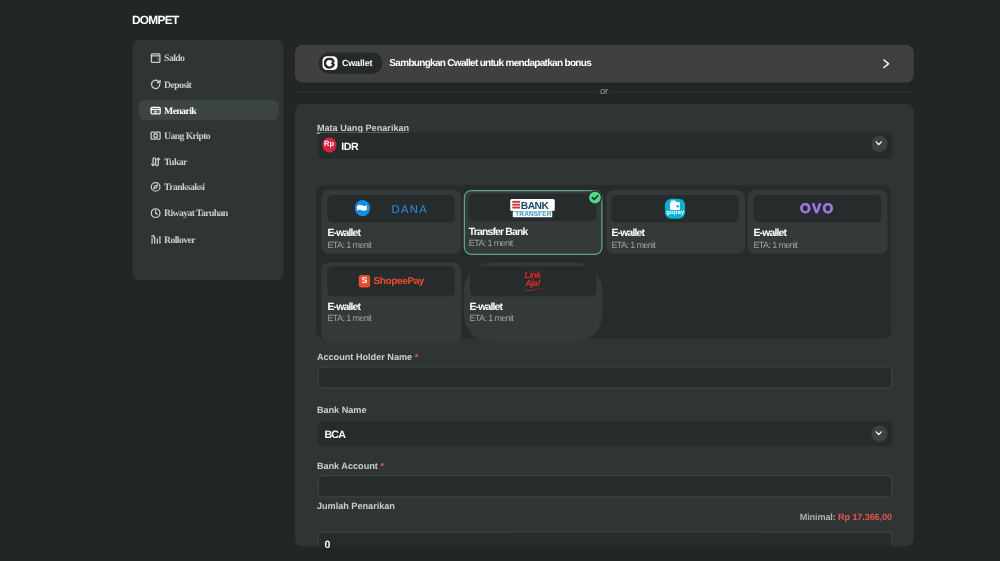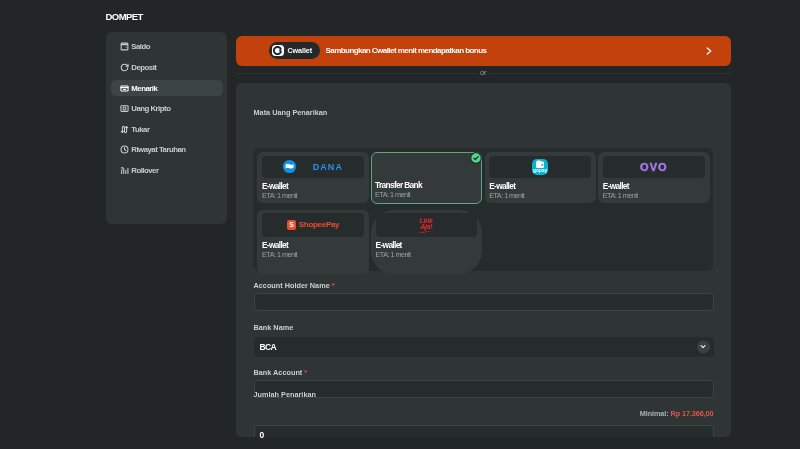--- a/index.html
+++ b/index.html
@@ -30,21 +30,21 @@
   .msel .meta { left:3.2px; top:38.2px; }
   .row2 { height:64px;text-align:right; } .row2 .mbox { height:24.1px; top:3px; } .row2 .mtitle { top:31.1px; } .row2 .meta { top:41.2px; }
   .mcheck { position:absolute; top:-1.5px; right:-0.2px; } .mcheck svg { display:block; }
 </style>
 </head>
 <body>
 <div id="stage">
 
   <div class="abs" style="left:105.5px; top:12.1px; font-size:9.5px; font-weight:700; color:#fff; letter-spacing:-0.55px; line-height:1;">DOMPET</div>
 
-  <div class="abs" id="sidebar" style="left:106.3px; top:32.3px; width:120.5px; height:191.7px; background:#2f3535; border-radius:6px; padding-top:4.3px;">
+  <div class="abs" id="sidebar" style="left:106.3px; top:32.3px; width:120.5px; height:191.7px; background:#2f3535; border-radius:6px; padding-top:4.3px;font-family:Liberation Serif, serif;">
     <div class="sitem">
         <span class="sicon">
           <svg width="9" height="9" viewBox="0 0 12 12" fill="none" stroke="#c6cdcd" stroke-width="1.4" stroke-linecap="round" stroke-linejoin="round">
             <path d="M10.5 3.5 V2.5 a1 1 0 0 0 -1 -1 H2.5 a1 1 0 0 0 -1 1 V9.5 a1 1 0 0 0 1 1 H9.5 a1 1 0 0 0 1 -1 V3.5 H2"></path>
             <circle cx="8.3" cy="7" r="0.7" fill="#c6cdcd" stroke="none"></circle>
           </svg>
         </span>
         <span>Saldo</span>
       </div>
     <div class="sitem">
@@ -80,78 +80,109 @@
           <svg width="9" height="9" viewBox="0 0 12 12" fill="none" stroke="#c6cdcd" stroke-width="1.4" stroke-linecap="round" stroke-linejoin="round">
             <path d="M3.2 10 V3.2 a1.4 1.4 0 0 1 2.8 0 V8.8 a1.4 1.4 0 0 0 2.8 0 V2"></path>
             <path d="M1.6 8.4 L3.2 10 L4.8 8.4"></path>
             <path d="M7.2 3.6 L8.8 2 L10.4 3.6"></path>
           </svg>
         </span>
         <span>Tukar</span>
       </div>
     <div class="sitem">
         <span class="sicon">
+          <svg width="9" height="9" viewBox="0 0 12 12" fill="none" stroke="#c6cdcd" stroke-width="1.3" stroke-linecap="round" stroke-linejoin="round">
+            <circle cx="6" cy="6" r="4.6"></circle>
+            <path d="M8 4 L6.9 6.9 L4 8 L5.1 5.1 Z"></path>
+          </svg>
+        </span>
+        <span>Tranksaksi</span>
+      </div>
+    <div class="sitem">
+        <span class="sicon">
           <svg width="9" height="9" viewBox="0 0 12 12" fill="none" stroke="#c6cdcd" stroke-width="1.4" stroke-linecap="round" stroke-linejoin="round">
             <circle cx="6" cy="6" r="4.6"></circle>
             <path d="M6 3.4 V6 L7.8 7.2"></path>
           </svg>
         </span>
         <span>Riwayat Taruhan</span>
       </div>
     <div class="sitem">
         <span class="sicon">
           <svg width="9" height="9" viewBox="0 0 12 12" fill="none" stroke="#c6cdcd" stroke-width="1.4" stroke-linecap="round" stroke-linejoin="round">
             <path d="M2.2 5.2 V10 M5 3.4 V10 M7.8 5.6 V10 M10.6 3 V10"></path>
             <path d="M1.4 2.6 L4 1.6 L3.4 4.2" stroke-width="1.1"></path>
           </svg>
         </span>
         <span>Rollover</span>
       </div>
   </div>
 
-  <div class="abs" style="left:236px; top:35.5px; width:494.5px; height:30px; background:#c2410c; border-radius:6px; display:flex; align-items:center;padding-left:14px;">
+  <div class="abs" style="left:236px; top:35.5px; width:494.5px; height:30px; background:#404040; border-radius:6px; display:flex; align-items:center;">
     <div style="margin-left:19px; height:17.5px; background:#242929; border-radius:9px; display:flex; align-items:center; padding:0 8px 0 3px; gap:4px;">
       <span style="width:11.5px; height:11.5px; background:#fff; border-radius:3.5px; display:inline-flex; align-items:center; justify-content:center;">
           <svg width="9" height="9" viewBox="0 0 10 10">
             <path d="M8.6 3.2 A4 4 0 1 0 8.8 6.4" stroke="#232828" stroke-width="2.2" fill="none" stroke-linecap="round"></path>
             <circle cx="7.8" cy="5" r="1.2" fill="#232828"></circle>
           </svg>
         </span>
       <span style="font-size:7.2px; font-weight:700; color:#fff; letter-spacing:-0.1px;">Cwallet</span>
     </div>
-    <div style="margin-left:5.5px; font-size:8px; font-weight:700; color:#fff; letter-spacing:-0.55px;">Sambungkan Cwallet menit mendapatkan bonus</div>
+    <div style="margin-left:5.5px; font-size:8px; font-weight:700; color:#fff; letter-spacing:-0.55px;">Sambungkan Cwallet untuk mendapatkan bonus</div>
     <svg style="position:absolute; right:19px; top:11px;" width="6" height="8" viewBox="0 0 6 8">
         <path d="M1.2 1 L4.8 4 L1.2 7" stroke="#fff" stroke-width="1.3" fill="none" stroke-linecap="round" stroke-linejoin="round"></path>
       </svg>
   </div>
 
   <div class="abs" style="left:236px; top:73px; width:241.5px; height:1px; background:#2c3131;"></div>
   <div class="abs" style="left:489px; top:73px; width:241.5px; height:1px; background:#2c3131;"></div>
   <div class="abs" style="left:236px; top:69.2px; width:494.5px; text-align:center; font-size:7.5px; color:#96a0a0; line-height:1;">or</div>
 
   <div class="abs" style="left:236px; top:82.5px; width:494.5px; height:354.8px; background:#2f3535; border-radius:6px;"></div>
 
-  <div class="lbl" style="left:253.5px; top:109px;">Mata Uang Penarikan</div>
+  <div class="lbl" style="left:253.5px; top:99px;text-decoration:underline;">Mata Uang Penarikan</div>
+  <div class="select" style="left:253.5px; top:105.8px; width:460px; height:21px;">
+    <span style="position:absolute; left:4px; top:4.5px; width:11.5px; height:11.5px; border-radius:50%; background:#dc1f3e; display:flex; align-items:center; justify-content:center; font-size:6px; font-weight:700; color:#fff;">Rp</span>
+    <span style="position:absolute; left:19.5px; top:6px; font-size:8.5px; font-weight:700; color:#fff; letter-spacing:-0.4px;">IDR</span>
+    <span class="chevcircle" style="top:calc(50% - 1.2px);">
+        <svg width="6" height="4.5" viewBox="0 0 6 4.5">
+          <path d="M1 1 L3 3.2 L5 1" stroke="#fff" stroke-width="1.1" fill="none" stroke-linecap="round" stroke-linejoin="round"></path>
+        </svg>
+      </span>
+  </div>
 
   <div class="lbl" style="left:253.5px; top:136.9px;margin-top:28px;">Metode Penarikan</div>
   <div class="abs" style="left:253px; top:148.3px; width:460.3px; height:122.5px; background:#262b2b; border-radius:6px;"></div>
 
   <div class="mcard" style="left:257.3px; top:152.2px;">
     <div class="mbox">
       <span style="width:12.6px;height:12.6px;border-radius:50%;background:#118eea;display:inline-flex;align-items:center;justify-content:center;">
           <svg width="9" height="7" viewBox="0 0 9 7">
             <path d="M0.5 1.8 Q2.5 0.2 4.5 1.2 Q6.5 2.2 8.5 1.2 L8.5 4.8 Q6.5 6.2 4.5 5.2 Q2.5 4.2 0.5 5.4 Z" fill="#fff"></path>
           </svg>
         </span>
-      <span style="margin-left:17px;font-size:9px;font-weight:700;color:#2792ec;letter-spacing:1.1px;">DANA</span>
+      <span style="margin-left:17px;font-size:9px;font-weight:400;color:#2792ec;letter-spacing:1.1px;">DANA</span>
     </div>
     <div class="mtitle">E-wallet</div>
     <div class="meta">ETA: 1 menit</div>
   </div>
   <div class="mcard msel" style="left:370.9px; top:152.2px;">
+    <div class="mbox">
+      <svg width="36" height="15" viewBox="0 0 36 15">
+        <rect x="0.2" y="0.2" width="35.6" height="9.6" rx="1.2" fill="#fff"></rect>
+        <rect x="2.2" y="10" width="31.6" height="4.9" rx="1" fill="#fff"></rect>
+        <rect x="1.8" y="1.7" width="6.2" height="1.5" fill="#cf3339"></rect>
+        <rect x="1.8" y="4.0" width="6.2" height="1.5" fill="#cf3339"></rect>
+        <rect x="1.8" y="6.3" width="6.2" height="1.5" fill="#cf3339"></rect>
+        <g font-family="Liberation Sans, sans-serif" font-weight="bold">
+          <text x="8.6" y="8.3" font-size="8.2" fill="#12496e" letter-spacing="-0.4">BANK</text>
+          <text x="4.2" y="14.1" font-size="5.2" fill="#2d9dc7" letter-spacing="0.1">TRANSFER</text>
+        </g>
+      </svg>
+    </div>
     <div class="mtitle">Transfer Bank</div>
     <div class="meta">ETA: 1 menit</div>
     <span class="mcheck">
         <svg width="12" height="12" viewBox="0 0 12 12">
           <circle cx="6" cy="6" r="5.9" fill="#272c2c"></circle>
           <circle cx="6" cy="6" r="4.7" fill="#4fd98a"></circle>
           <path d="M3.9 6.1 L5.3 7.5 L8.2 4.6" stroke="#14301f" stroke-width="1.3" fill="none" stroke-linecap="round" stroke-linejoin="round"></path>
         </svg>
       </span>
   </div>
@@ -208,21 +239,21 @@
     <span class="chevcircle">
         <svg width="6" height="4.5" viewBox="0 0 6 4.5">
           <path d="M1 1 L3 3.2 L5 1" stroke="#fff" stroke-width="1.1" fill="none" stroke-linecap="round" stroke-linejoin="round"></path>
         </svg>
       </span>
   </div>
 
   <div class="lbl" style="left:253.5px; top:368.6px;">Bank Account <span class="red">*</span></div>
   <div class="input" style="left:253.5px; top:379.8px; width:460px; height:18.7px;"></div>
 
-  <div class="lbl" style="left:253.5px; top:391px;">Jumlah Penarikan</div>
+  <div class="lbl" style="left:253.5px; top:401px;">Jumlah Penarikan</div>
   <div class="lbl" style="left:253.5px; top:410.3px; width:460px; text-align:right; letter-spacing:-0.1px;">
     <span style="color:#a9b2b2;">Minimal:</span> <span class="red">Rp 17.366,00</span>
   </div>
   <div class="input" style="left:253.5px; top:425.1px; width:460px; height:12.2px; border-bottom:none; border-radius:4px 4px 0 0;">
     <span style="position:absolute; left:5px; top:4.4px; font-size:8.5px; font-weight:700; color:#fff;">0</span>
   </div>
 
 </div>
 
 </body></html>

